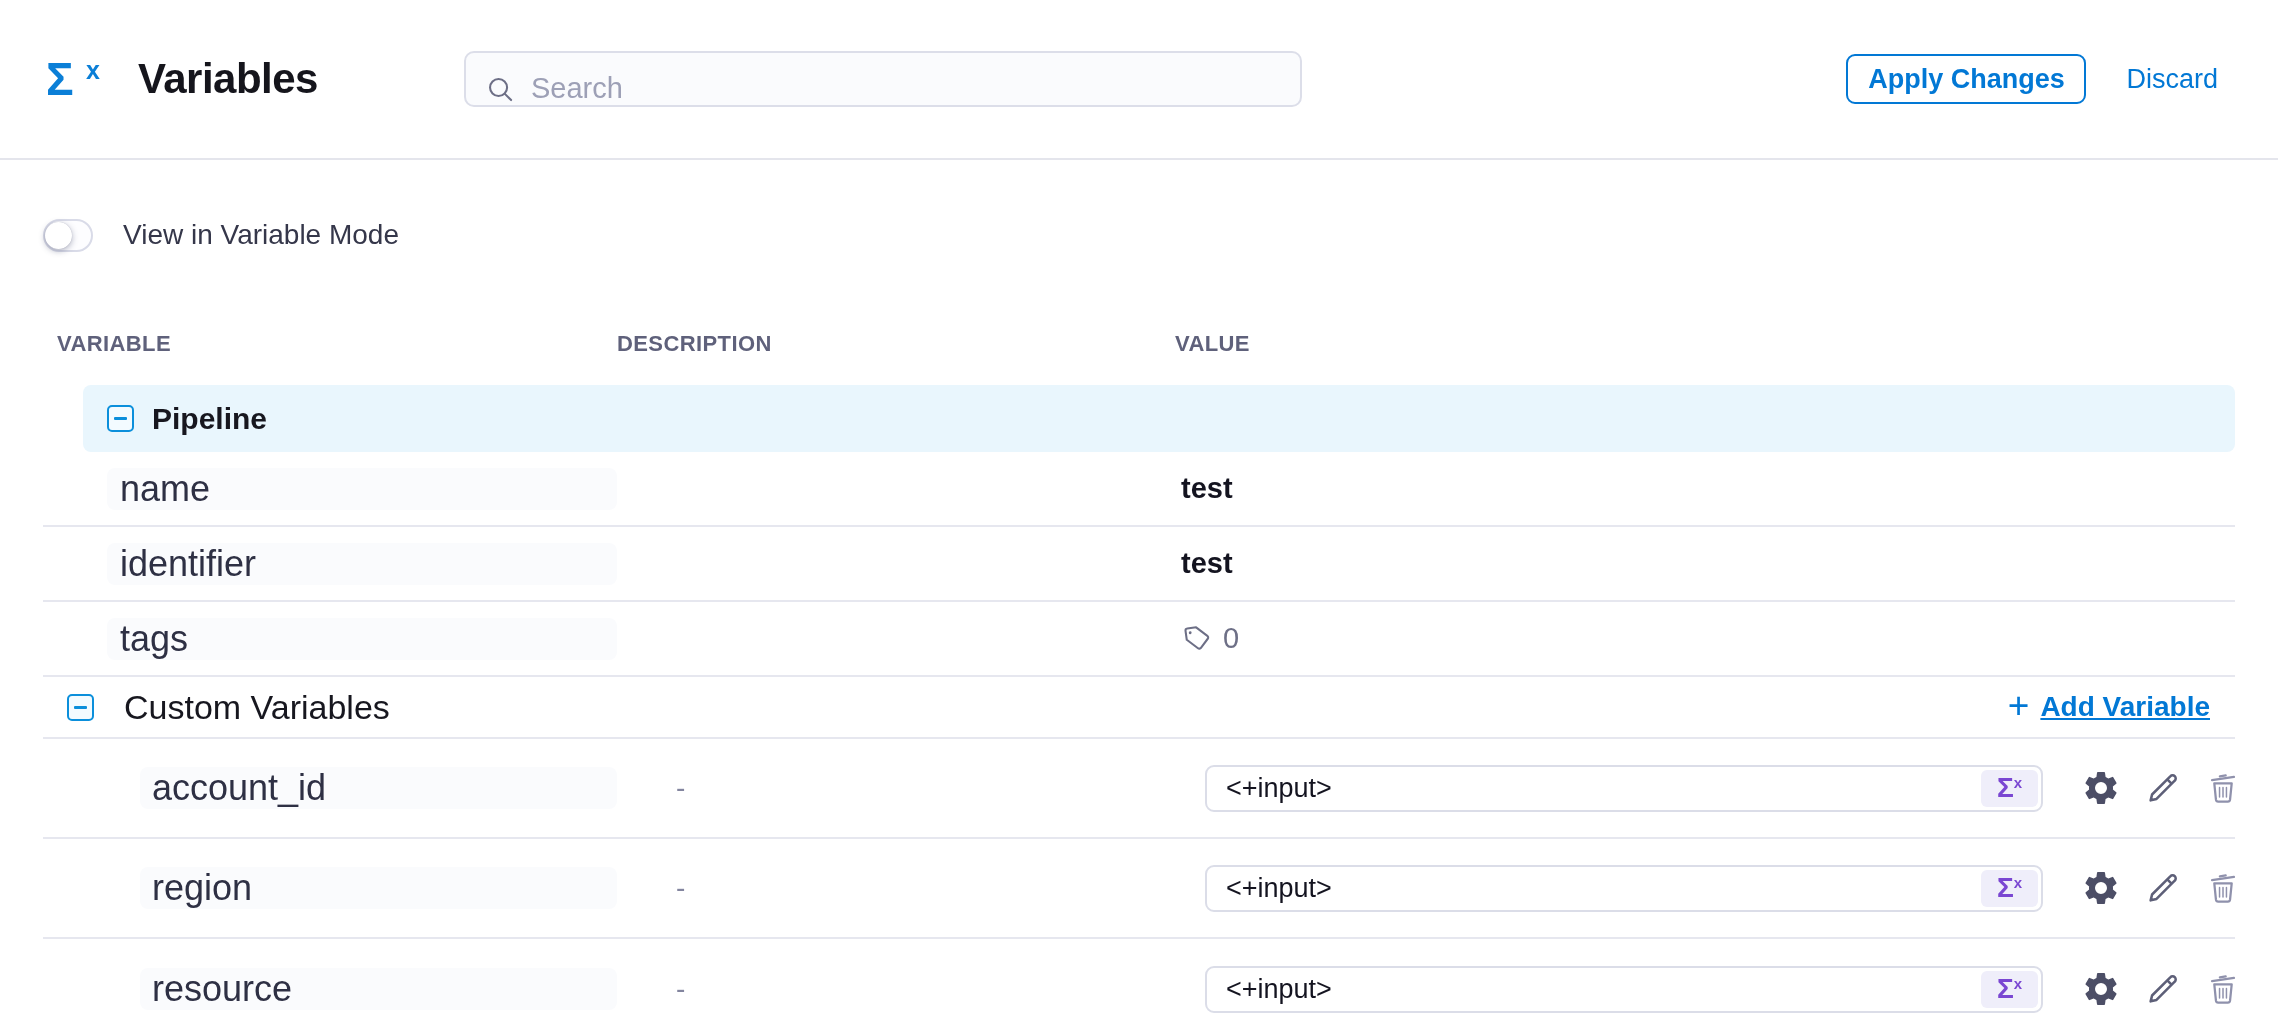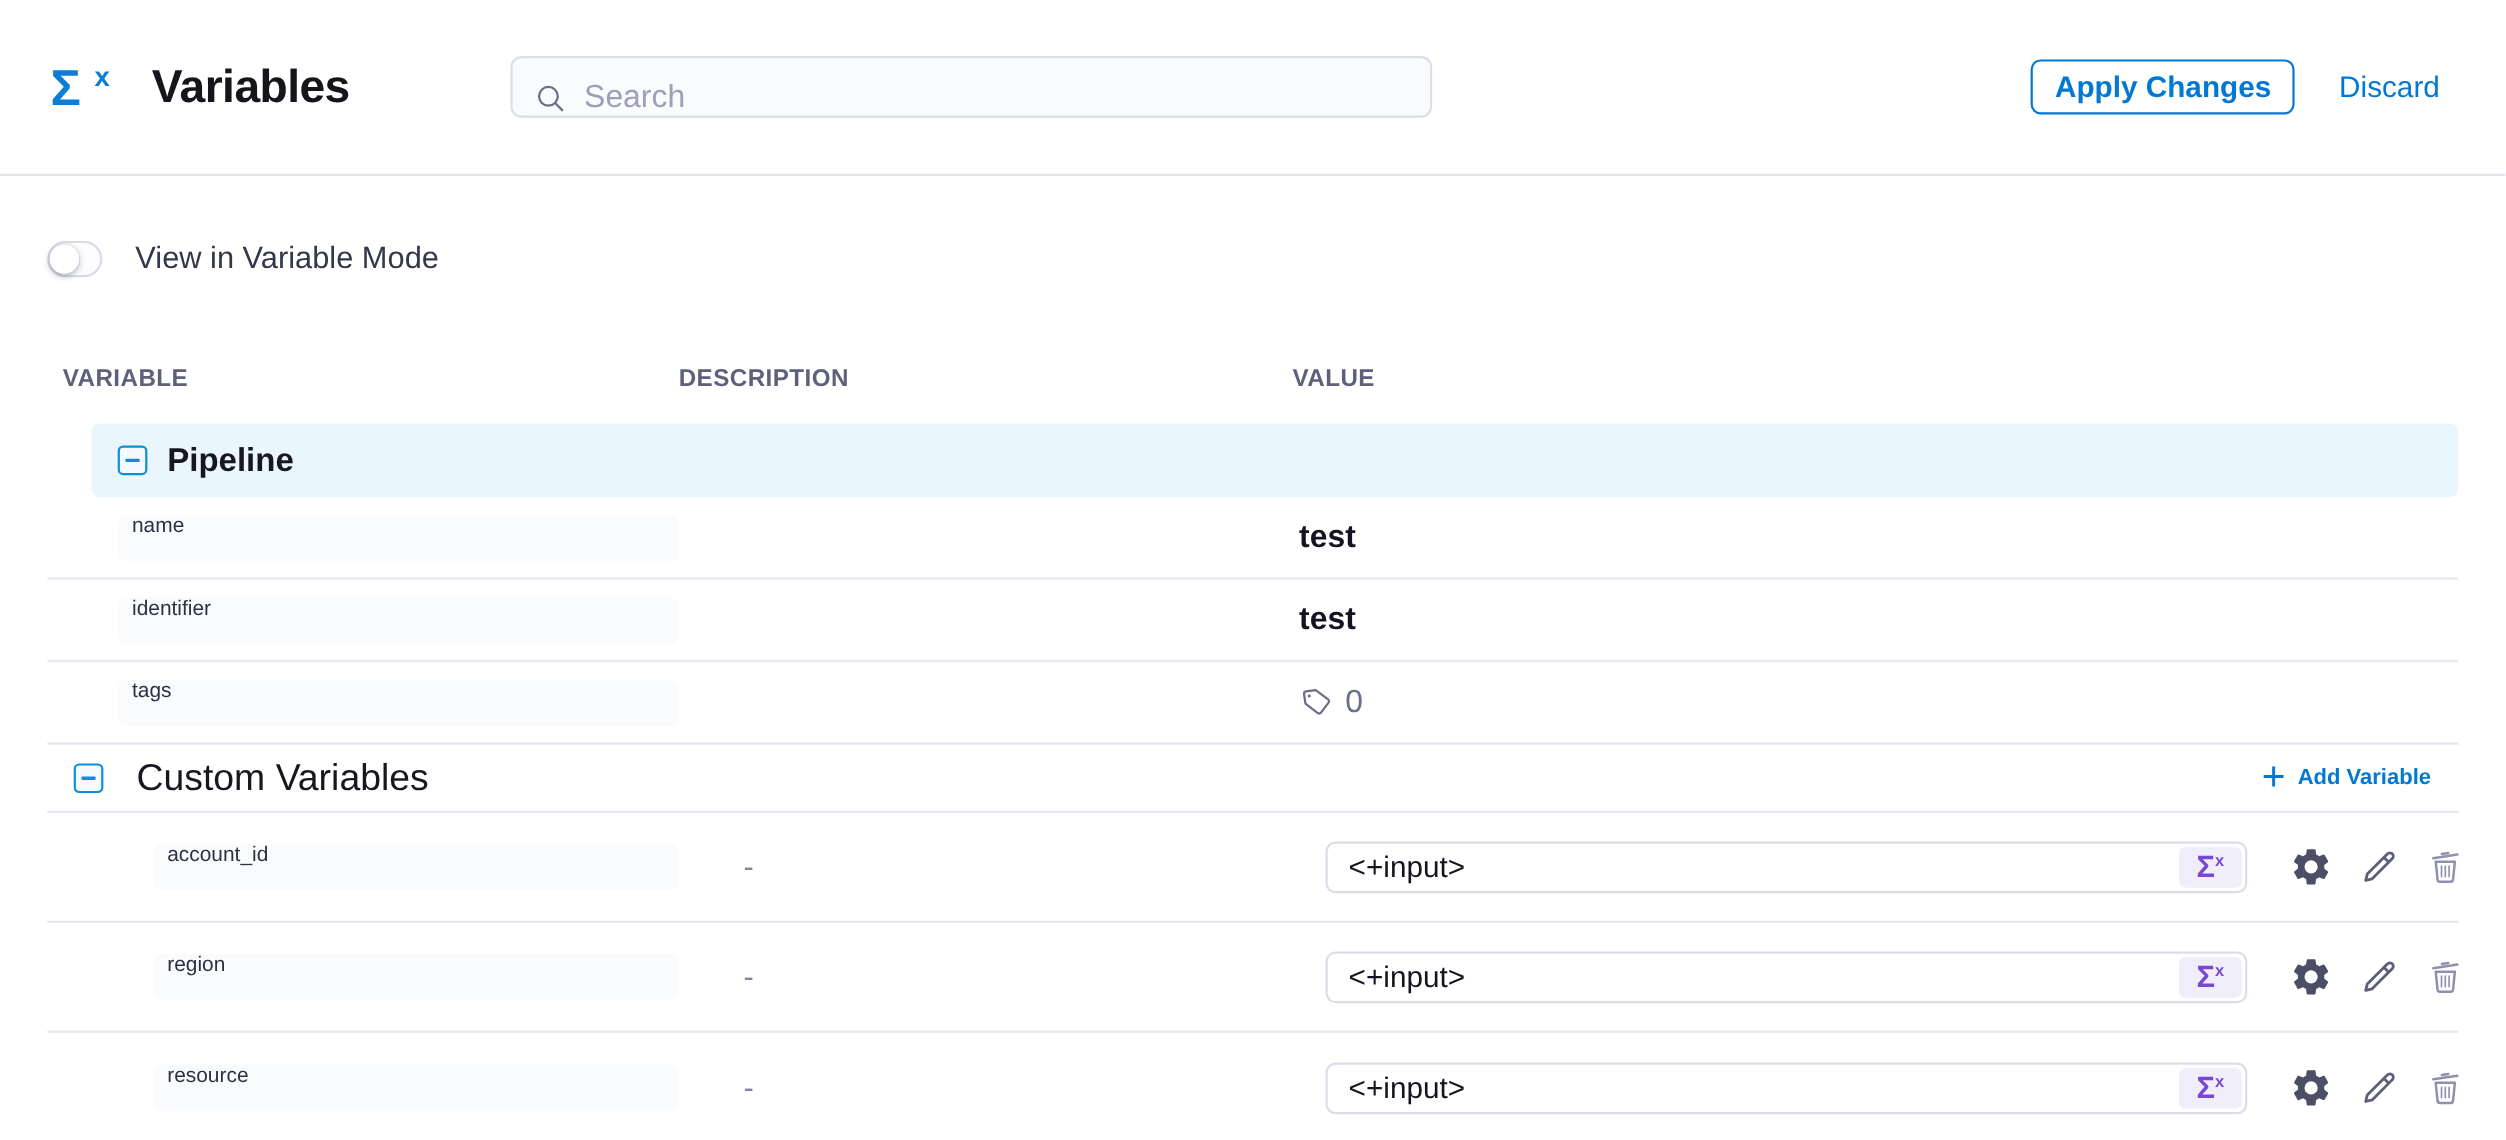--- a/index.html
+++ b/index.html
@@ -39,31 +39,31 @@
 
   
   .group-pipeline { height:67px; background:#e9f6fd; border-radius:8px; padding-left:24px;margin-left:40px; }
   .group-custom { height:62px; padding-left:24px; }
   .minus-box { width:27px; height:27px; border:2px solid #0b8fdb; border-radius:5px; background:#f3fbff; display:flex; align-items:center; justify-content:center; cursor:pointer; flex:0 0 auto; }
   .minus-box .dash { width:13px; height:3px; background:#0b8fdb; border-radius:1px; }
   .glabel-pipeline { margin-left:18px; font-size:30px; font-weight:700; color:#17171f; }
   .glabel-custom { margin-left:30px; font-size:34px; font-weight:400; color:#17171f; }
   .add-variable { margin-left:auto; margin-right:25px; display:flex; align-items:center; gap:11px; color:#0278d5; cursor:pointer; }
   .add-variable .plus { font-size:37px; font-weight:400; line-height:1; margin-top:-3px; }
-  .add-variable .txt { font-size:20px; font-weight:600; }
+  .add-variable .txt { font-size:28px; font-weight:600;text-decoration:underline; }
 
   
   .prow { height:75px; }
   .crow { height:100px; }
   .cell-var { width:574px; display:flex; align-items:center; }
   .cell-desc { width:558px; display:flex; align-items:center; }
   .cell-value { flex:1; display:flex; align-items:center; }
   .cell-actions { width:190px; display:flex; align-items:center; padding-left:36px; gap:23px; }
 
-  .chip { background:#fafbfd; border-radius:8px; height:42px; display:flex; align-items:flex-start; font-size:19px; color:#2e3044; }
+  .chip { background:#fafbfd; border-radius:8px; height:42px; display:flex; align-items:flex-start; font-size:36px; color:#2e3044; }
   .chip-p { margin-left:64px; width:522px; padding-left:13px; }
   .chip-c { margin-left:97px; width:517px; padding-left:12px; }
 
   .desc-dash { margin-left:59px; font-size:28px; color:#83859f; }
   .val-text { margin-left:6px; font-size:29px; font-weight:700; color:#141420; }
   .tags-val { margin-left:6px; display:flex; align-items:center; gap:11px; color:#6d6f86; font-size:29px; }
 
   .expr-input { margin-left:30px; width:838px; height:47px; border:2px solid #dbdde8; border-radius:9px; background:#fff; position:relative; display:flex; align-items:center; }
   .expr-input .itext { padding-left:19px; font-size:27px; font-weight:500; color:#141420; }
   .expr-suffix { position:absolute; right:3px; top:3px; bottom:3px; width:57px; background:#efeefa; border-radius:6px; display:flex; align-items:center; justify-content:center; color:#7a47d2; font-size:28px; font-weight:700; cursor:pointer; }

